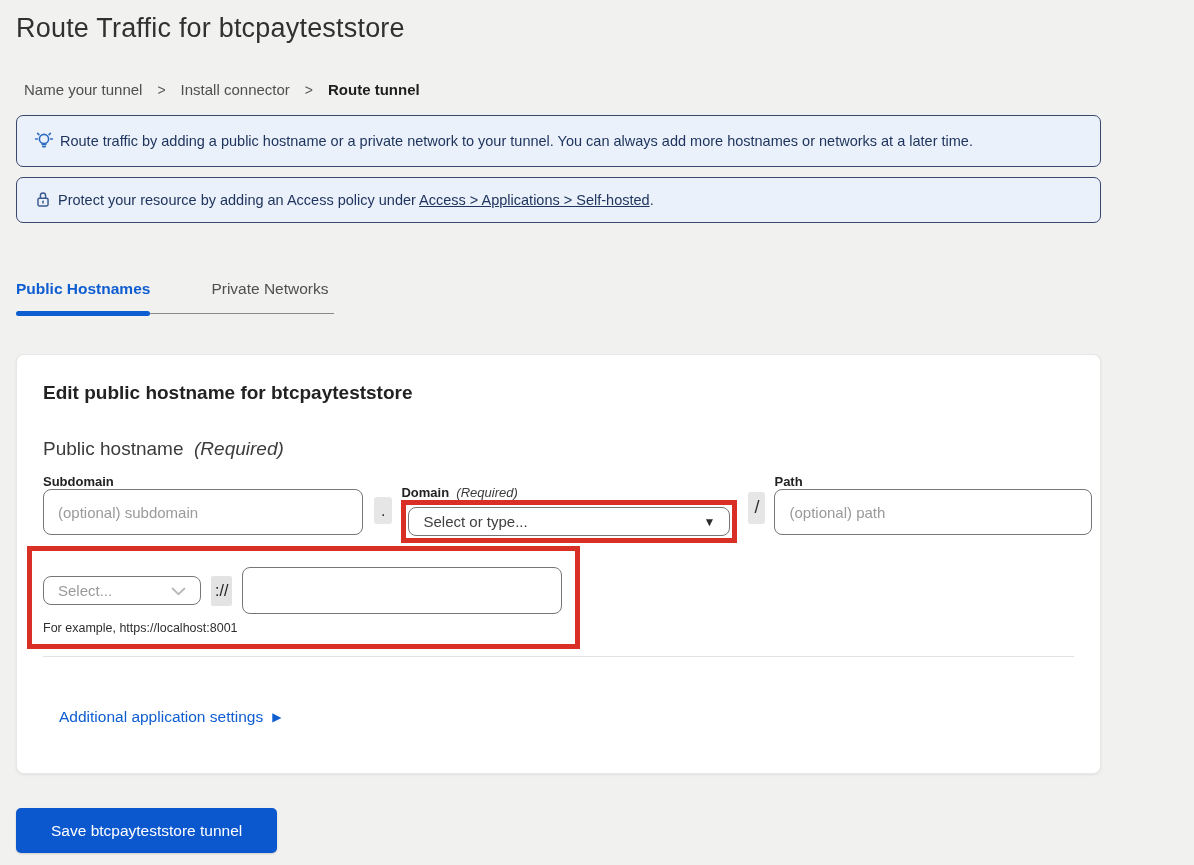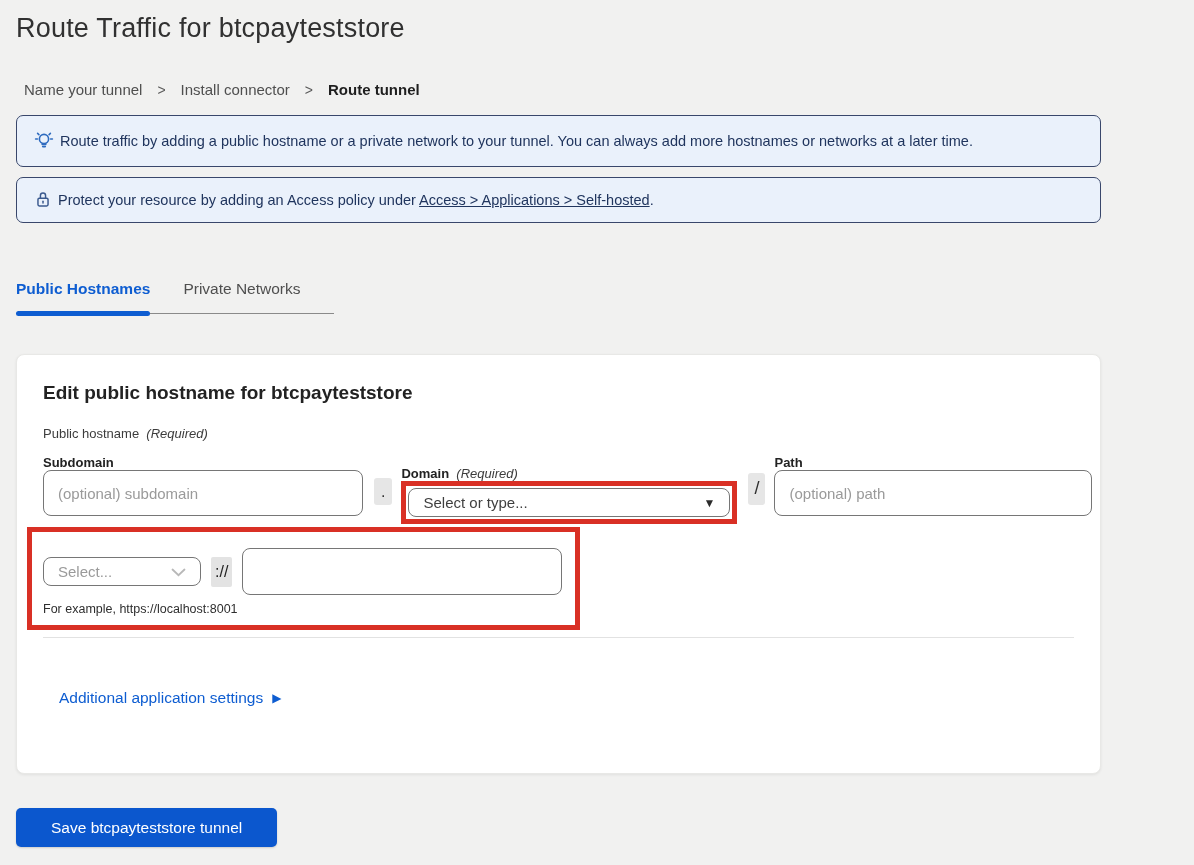--- a/index.html
+++ b/index.html
@@ -46,20 +46,21 @@
   .banner + .banner { margin-top: 10px; padding: 11px 15px; }
   .banner .banner-icon { flex: 0 0 auto; display: flex; }
   .banner a.banner-link { color: #20355e; text-decoration: underline; cursor: pointer; }
 
   
   .tabs {
     margin-top: 57px;
     width: 318px;
     display: flex;
     border-bottom: 1px solid #8a8a8a;
+    gap: 28px;
   }
   .tab {
     font-size: 15.5px;
     padding: 0 0 15px 0;
     position: relative;
     cursor: pointer;
     color: #4f4f4f;
   }
   .tab.active { color: #0e5dd1; font-weight: bold; }
   .tab.active::after {
@@ -73,21 +74,21 @@
   .card {
     margin-top: 40px;
     background: #ffffff;
     border: 1px solid #e8e8e6;
     border-radius: 8px;
     box-shadow: 0 1px 3px rgba(0,0,0,0.07);
     padding: 27px 26px 0 26px;
     height: 420px;
   }
   .card-heading { font-size: 19px; font-weight: bold; color: #222; }
-  .field-group-label { margin-top: 22px; font-size: 13px; color: #3c3c3c; }
+  .field-group-label { margin-top: 34px; font-size: 19px; color: #3c3c3c; }
   .required { font-style: italic; color: #3c3c3c; }
 
   
   .hostname-row { margin-top: 14px; display: flex; align-items: flex-end; }
   .field-col { display: flex; flex-direction: column; }
   .field-label { font-size: 13px; font-weight: bold; color: #222; }
   .text-input {
     height: 46px;
     border: 1px solid #767676;
     border-radius: 8px;
@@ -165,21 +166,21 @@
   .additional-settings .arrow-icon { font-size: 12px; }
 
   
   .save-button {
     margin-top: 34px;
     display: inline-block;
     background: #0b57ce;
     color: #ffffff;
     border: none;
     border-radius: 5px;
-    height: 39px;
+    height: 45px;
     padding: 0 35px;
     font-size: 15.5px;
     font-family: "Liberation Sans", "DejaVu Sans", sans-serif;
     cursor: pointer;
     box-shadow: 0 1px 2px rgba(0,0,0,0.15);
   }
 </style>
 </head>
 <body>
 

